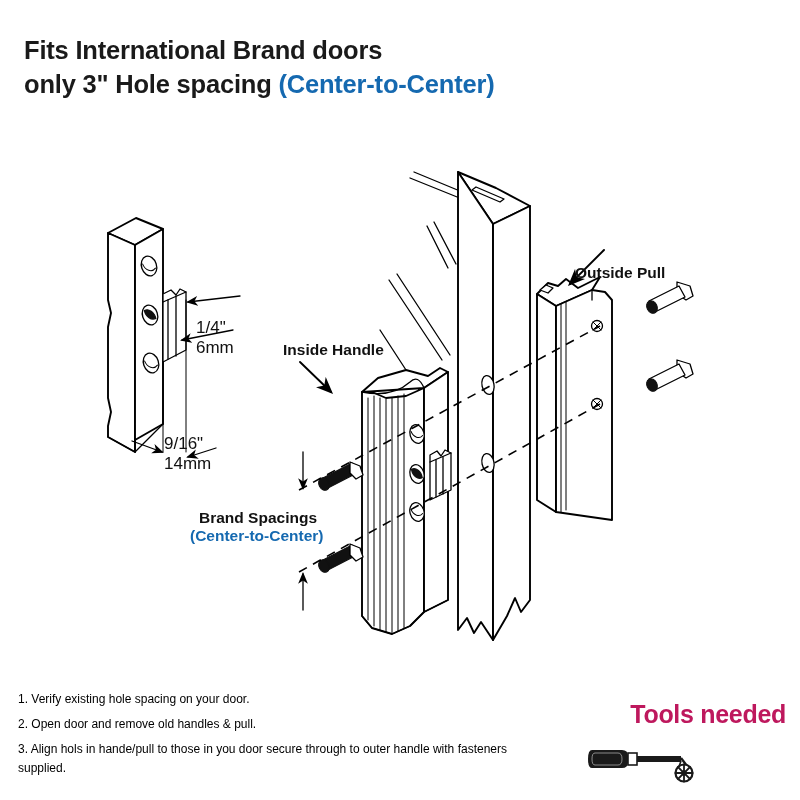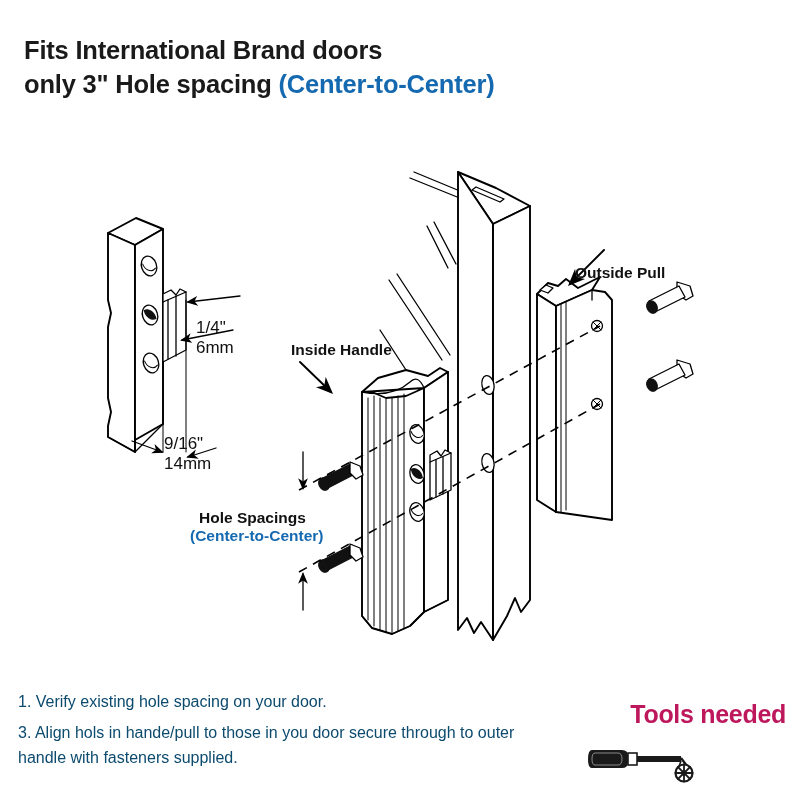--- a/index.html
+++ b/index.html
@@ -50,32 +50,32 @@
     position: absolute;
     font-size: 17px;
     font-weight: normal;
     color: #111111;
     line-height: 1.15;
     white-space: nowrap;
   }
 
   #lbl-quarter  { left: 196px; top: 318px; }
   #lbl-ninesix  { left: 164px; top: 434px; }
-  #lbl-inside   { left: 291px; top: 341px; text-align: center; }
+  #lbl-inside   { left: 283px; top: 341px; text-align: center; }
   #lbl-outside  { left: 575px; top: 228px; margin-top: 36px; }
   #lbl-spacing  { left: 199px; top: 509px; }
   #lbl-spacing .line2 { color: #1569b0; margin-left: -9px; display: block; }
 
   
   #instructions {
     position: absolute;
     left: 18px; top: 690px;
     width: 510px;
-    font-size: 16px;
-    color: #0c4a6e;
+    font-size: 12px;
+    color: #000000;
     line-height: 1.52;
   }
   #instructions li {
     list-style: none;
     margin: 0 0 7px 0;
   }
   #instructions ol { margin: 0; padding: 0; }
 
   
   #tools {
@@ -321,27 +321,28 @@
   <div class="dim" id="lbl-ninesix">
     <div>9/16"</div>
     <div>14mm</div>
   </div>
 
   <div class="callout" id="lbl-inside">Inside Handle</div>
 
   <div class="callout" id="lbl-outside">Outside Pull</div>
 
   <div class="callout" id="lbl-spacing">
-    <span>Hole Spacings</span>
+    <span>Brand Spacings</span>
     <span class="line2">(Center-to-Center)</span>
   </div>
 
   <div id="instructions">
     <ol>
       <li>1. Verify existing hole spacing on your door.</li>
+      <li>2. Open door and remove old handles &amp; pull.</li>
       <li>3. Align hols in hande/pull to those in you door secure through to outer handle with fasteners supplied.</li>
     </ol>
   </div>
 
   <div id="tools">
     <div id="tools-title">Tools needed</div>
     <div id="tools-icons">
       <svg width="120" height="46" viewBox="0 0 120 46">
 
         <path d="M4 13 L34 13 Q40 13 40 19 L40 25 Q40 31 34 31 L4 31 Q0 31 0 22 Q0 13 4 13 Z" fill="#1a1a1a"></path>

